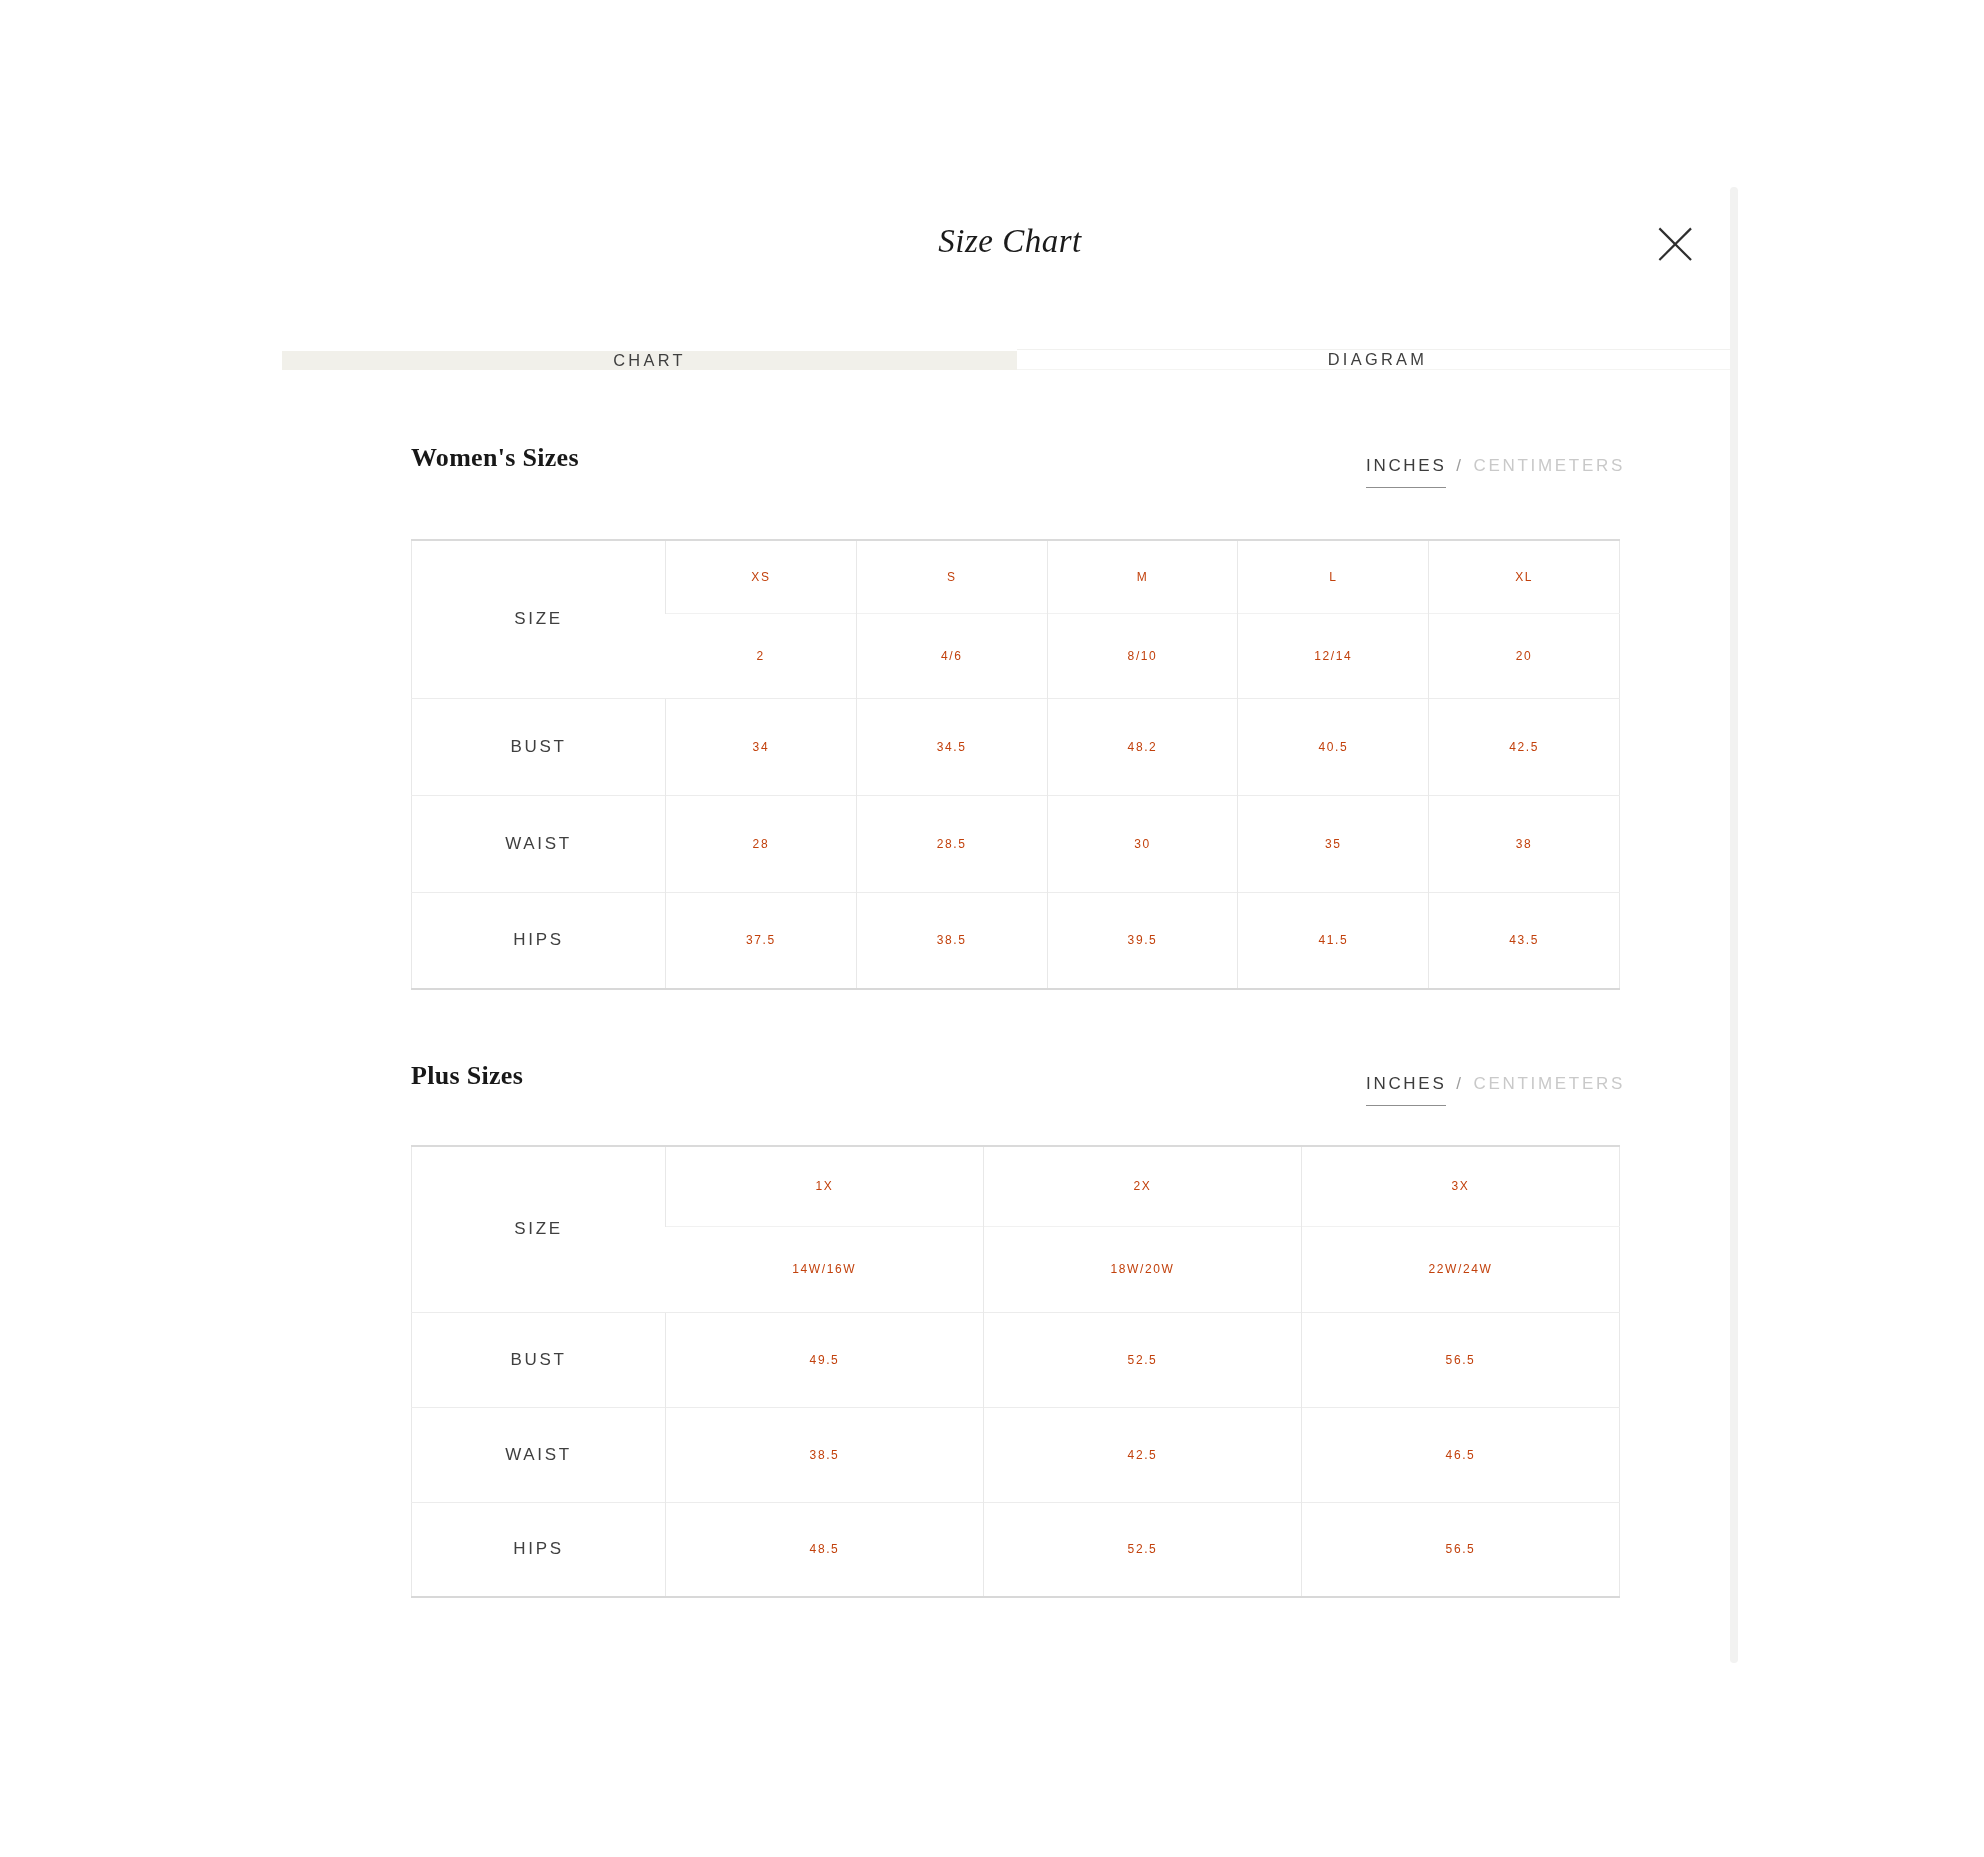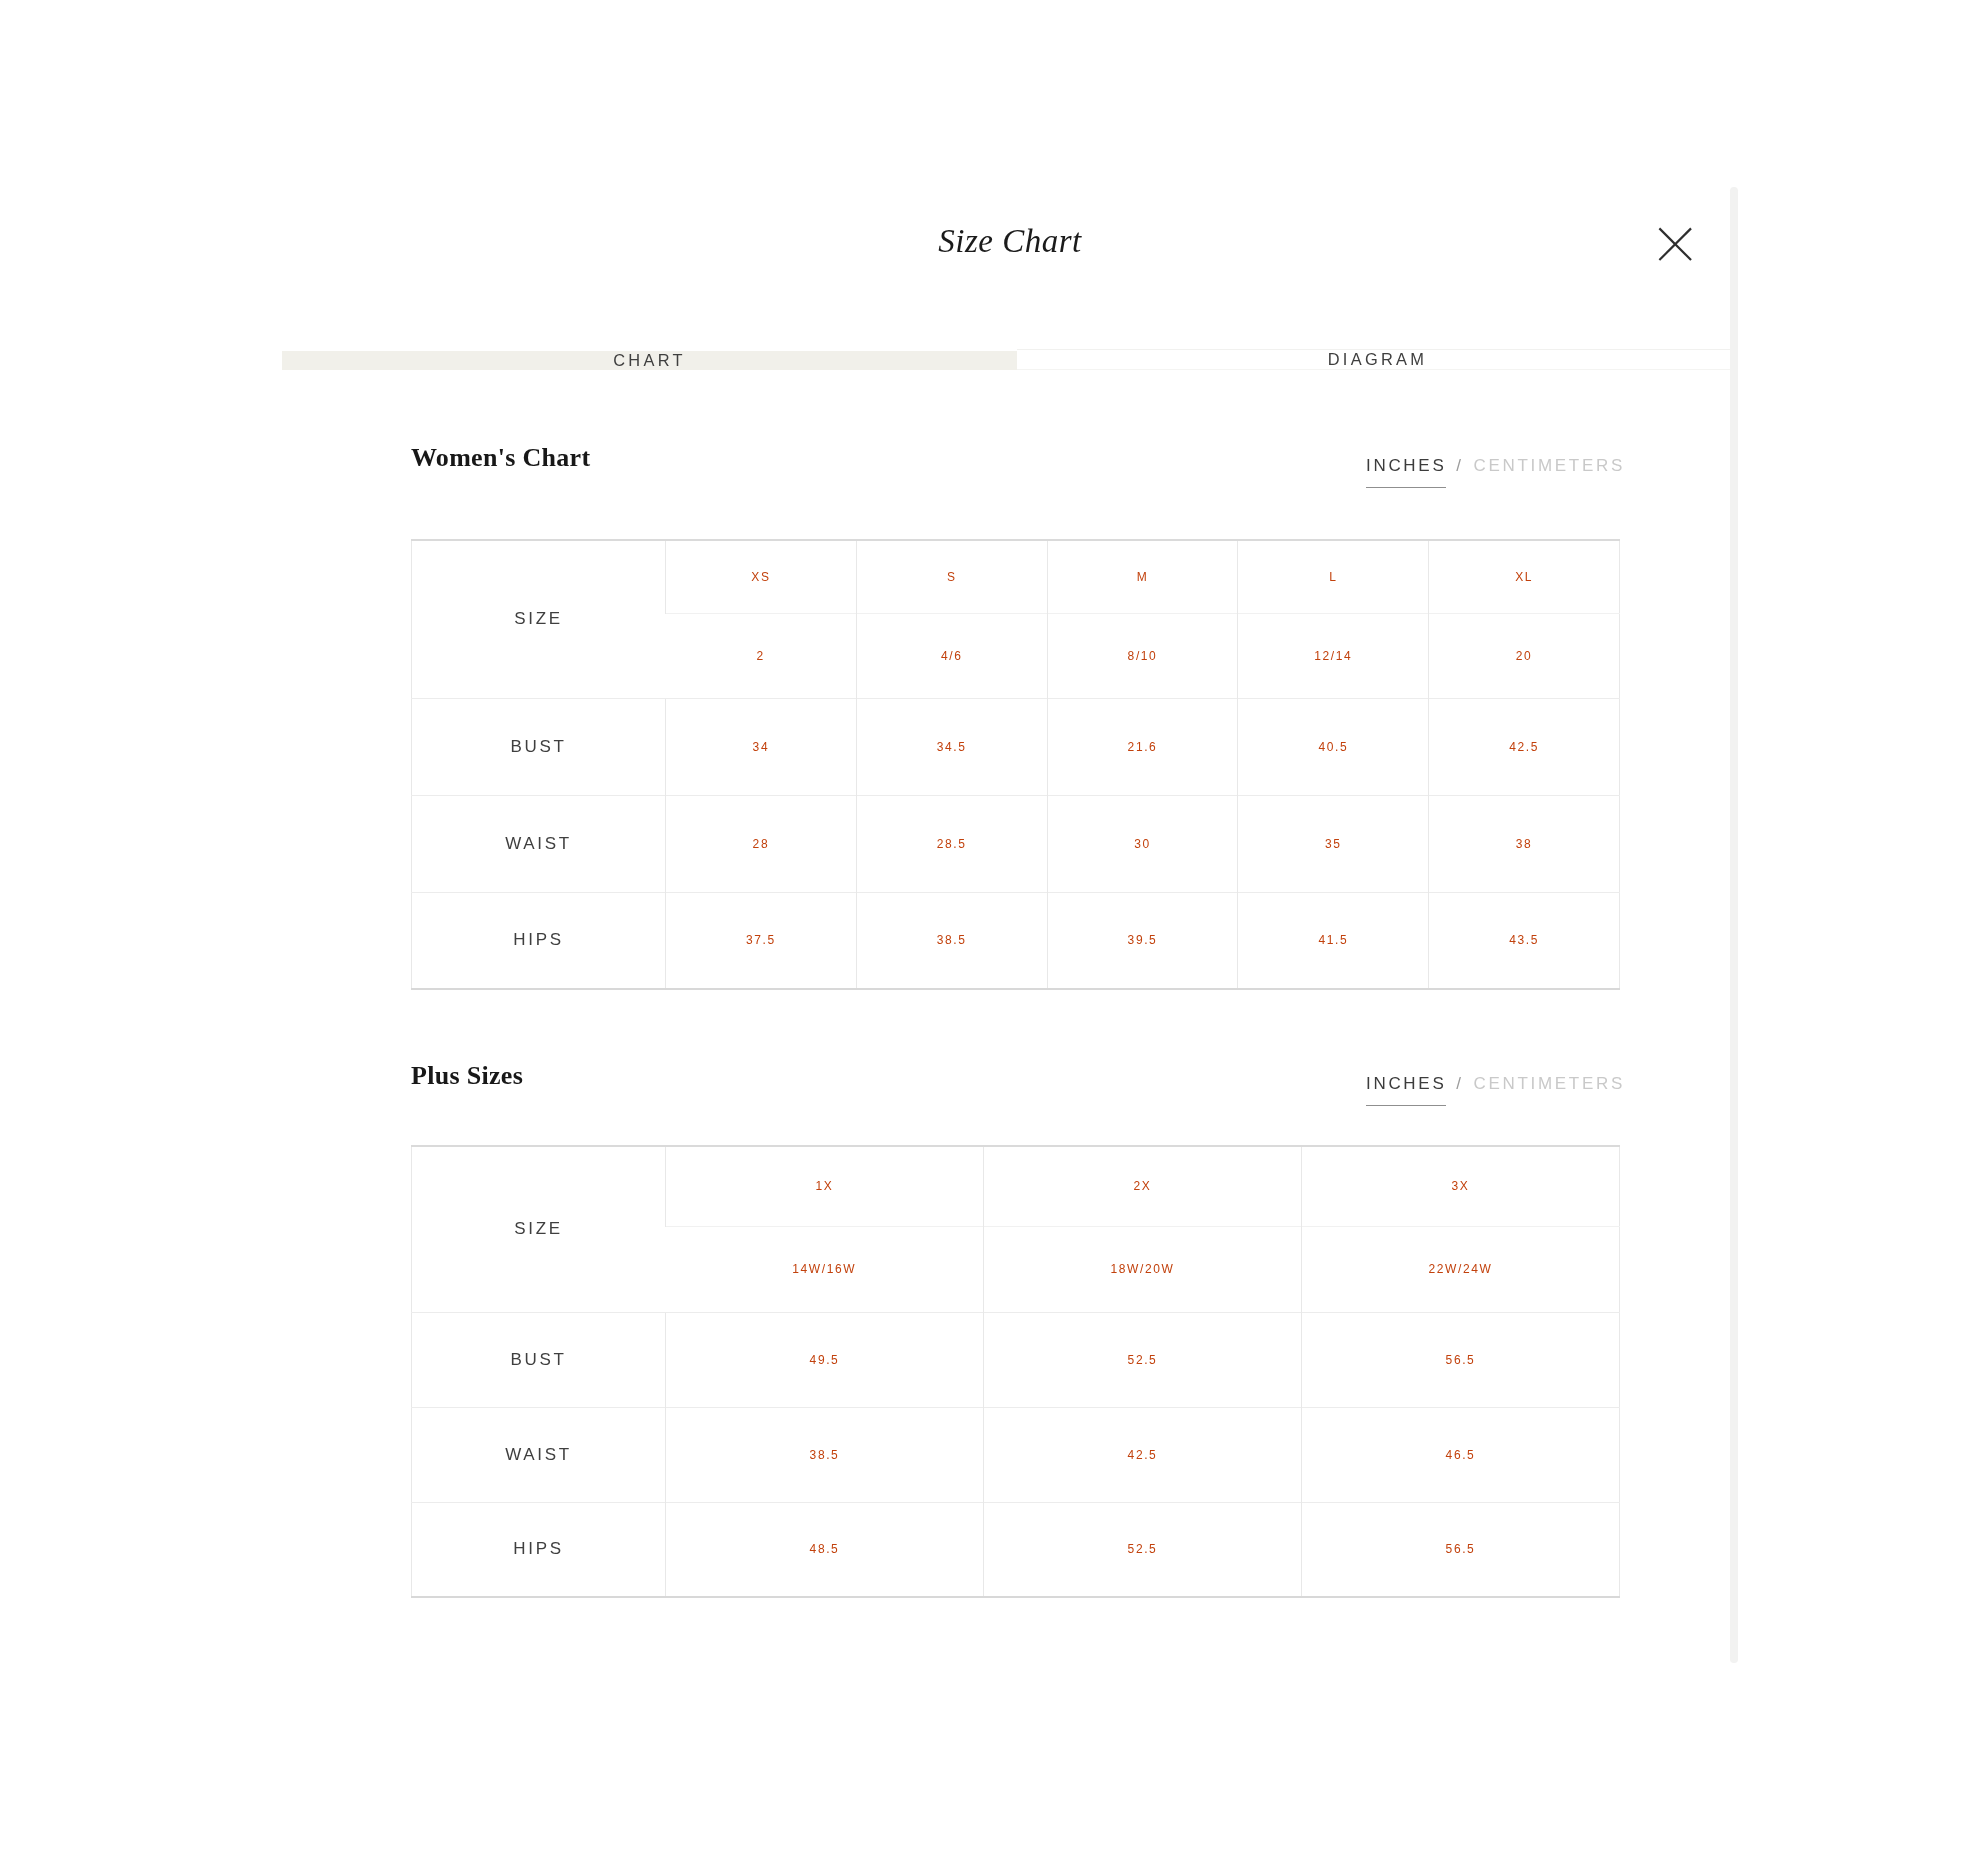--- a/index.html
+++ b/index.html
@@ -103,21 +103,21 @@
       <line x1="8" y1="8" x2="66" y2="66" stroke="#2e2e2e" stroke-width="4"></line>
       <line x1="66" y1="8" x2="8" y2="66" stroke="#2e2e2e" stroke-width="4"></line>
     </svg>
   </button>
 
   <div class="tabbar">
     <button class="tab tab-active">CHART</button>
     <button class="tab tab-inactive">DIAGRAM</button>
   </div>
 
-  <div class="section-heading heading-women">Women's Chart</div>
+  <div class="section-heading heading-women">Women's Sizes</div>
 
   <div class="unit-toggle toggle-women">
     <button class="unit-selected">INCHES</button>
     <span class="unit-sep">/</span>
     <button class="unit-alt">CENTIMETERS</button>
   </div>
 
   <table class="size-table table-women">
     <colgroup>
         <col style="width:254px">
@@ -140,21 +140,21 @@
       <td>2</td>
       <td>4/6</td>
       <td>8/10</td>
       <td>12/14</td>
       <td>20</td>
     </tr>
     <tr class="bodyrow">
       <td class="rowlabel">BUST</td>
       <td>34</td>
       <td>34.5</td>
-      <td>21.6</td>
+      <td>48.2</td>
       <td>40.5</td>
       <td>42.5</td>
     </tr>
     <tr class="bodyrow">
       <td class="rowlabel">WAIST</td>
       <td>28</td>
       <td>28.5</td>
       <td>30</td>
       <td>35</td>
       <td>38</td>

